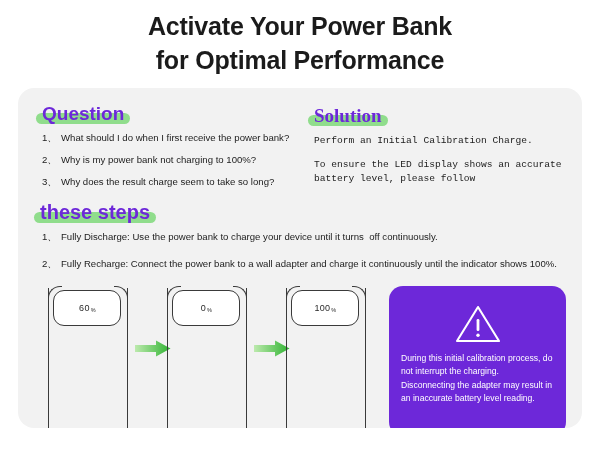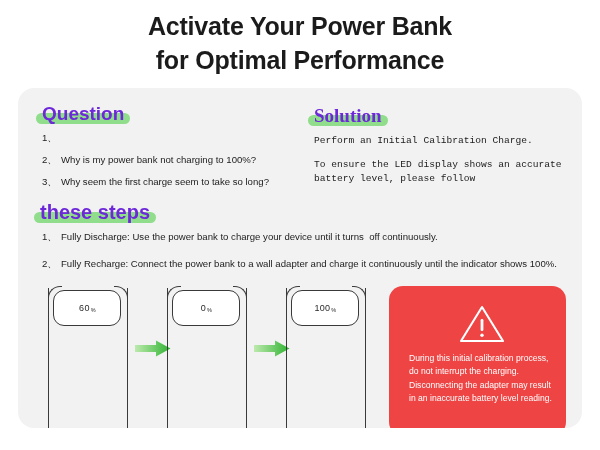--- a/index.html
+++ b/index.html
@@ -183,24 +183,24 @@
     height: 17px;
   }
 
   
   .warn {
     position: absolute;
     left: 371px;
     top: 198px;
     width: 177px;
     height: 150px;
-    background: #ef4444;
+    background: #6d28d9;
     border-radius: 14px 14px 14px 14px;
     box-sizing: border-box;
-    padding: 14px 12px 0 20px;
+    padding: 14px 12px 0 12px;
   }
   .warn-icon {
     width: 46px;
     height: 40px;
     margin: 4px auto 8px auto;
     display: block;
   }
   .warn-text {
     font-size: 8.6px;
     color: #ffffff;
@@ -219,28 +219,29 @@
 <div class="card">
 
   <div class="heading" id="h-question">
     <span class="hl"></span>
     <span class="htxt">Question</span>
   </div>
 
   <div class="qlist">
     <div class="qitem">
       <span class="qnum">1、</span>
+      <span>What should I do when I first receive the power bank?</span>
     </div>
     <div class="qitem">
       <span class="qnum">2、</span>
       <span>Why is my power bank not charging to 100%?</span>
     </div>
     <div class="qitem">
       <span class="qnum">3、</span>
-      <span>Why seem the first charge seem to take so long?</span>
+      <span>Why does the result charge seem to take so long?</span>
     </div>
   </div>
 
   <div class="heading" id="h-solution">
     <span class="hl"></span>
     <span class="htxt">Solution</span>
   </div>
 
   <div class="solution">
     <div class="sol-p">Perform an Initial Calibration Charge.</div>

